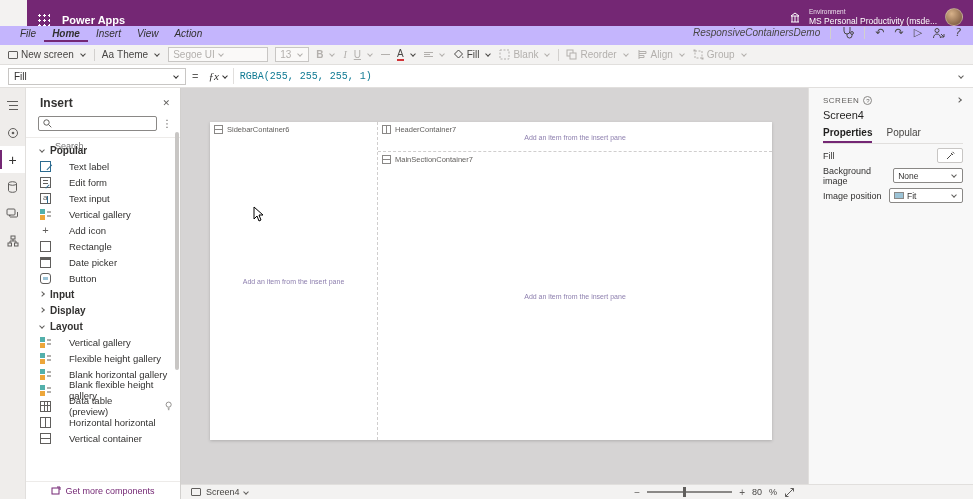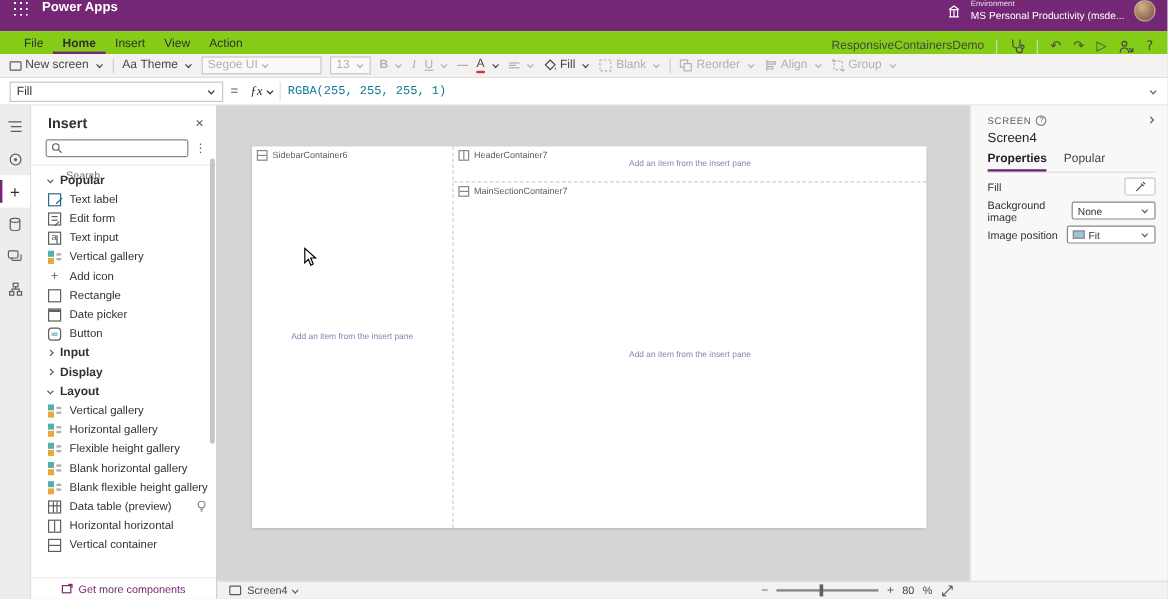--- a/index.html
+++ b/index.html
@@ -4,31 +4,31 @@
 <style>
   * { margin:0; padding:0; box-sizing:border-box; }
   html,body { width:973px; height:499px; overflow:hidden; }
   body { font-family:"Liberation Sans", sans-serif; font-size:10px; color:#323130; background:#f3f2f1; }
 
   
   .cv { width:4px; height:4px; border:solid currentColor; border-width:0 1px 1px 0; display:inline-block; transform:rotate(45deg); margin:0 2px 1px 4px; }
   .cv.right { transform:rotate(-45deg); }
 
   
-  .topbar { height:26px; background:#742774; color:#fff; display:flex; align-items:flex-start; padding:0 10px; }
+  .topbar { height:26px; background:#742774; color:#fff; display:flex; align-items:flex-end; padding:0 10px;margin-left:27px; }
   .waffle { width:13px; height:13px; background-image:radial-gradient(circle,#fff 1.1px,transparent 1.3px); background-size:5px 5px; margin-right:12px; cursor:pointer; }
   .appname { font-weight:bold; font-size:11px; }
   .top-right { margin-left:auto; display:flex; align-items:center; gap:8px; }
   .envblock { display:flex; flex-direction:column; line-height:1.2; }
   .envlabel { font-size:6.5px; opacity:.85; }
   .envname { font-size:8.5px; }
   .avatar { width:18px; height:18px; border-radius:50%; background:radial-gradient(circle at 35% 30%, #d8b28a 0%, #9a6f4c 55%, #4e3categorie 100%, #3c2a1c 100%); background:radial-gradient(circle at 35% 30%, #d8b28a, #6b4a32); border:1px solid #ffffff55; }
 
   
-  .menubar { height:19px; display:flex; align-items:flex-end; padding:0 12px; background:#84cc16; }
+  .menubar { height:19px; display:flex; align-items:flex-start; padding:0 12px; background:#c4b5fd;font-style:italic; }
   .menu-item { padding:2px 8px 3px; color:#323130; cursor:pointer; }
   .menu-item.active { font-weight:bold; border-bottom:2px solid #742774; padding-bottom:1px; }
   .menu-right { margin-left:auto; display:flex; align-items:center; gap:10px; color:#323130; }
   .vdiv { width:1px; height:12px; background:#d2d0ce; }
   .mi { font-size:11px; font-family:"DejaVu Sans", sans-serif; cursor:pointer; color:#484644; }
   .app-title { font-size:10px; color:#484644; }
 
   
   .toolbar { height:19px; display:flex; align-items:center; padding:0 8px; gap:7px; background:#f3f2f1; color:#484644; }
   .tbtn { display:flex; align-items:center; gap:3px; cursor:pointer; white-space:nowrap; }
@@ -69,21 +69,21 @@
   .ip-head { display:flex; align-items:center; justify-content:space-between; padding:8px 10px 4px 14px; }
   .ip-title { font-size:12px; font-weight:bold; }
   .ip-close { color:#605e5c; cursor:pointer; font-size:9px; }
   .ip-searchrow { display:flex; align-items:center; gap:5px; padding:2px 8px 6px 12px; border-bottom:1px solid #edebe9; }
   .searchbox { flex:1; height:15px; border:1px solid #8a8886; border-radius:2px; display:flex; align-items:center; padding:0 4px; gap:3px; background:#fff; }
   .searchbox input { border:none; outline:none; width:80px; font-size:9px; font-family:"Liberation Sans",sans-serif; color:#323130; background:transparent;margin-top:45px; }
   .more { color:#605e5c; cursor:pointer; letter-spacing:0; font-size:10px; }
   .ip-list { flex:1; padding-top:4px; overflow:hidden; }
   .sec { display:flex; align-items:center; height:16px; padding-left:10px; font-weight:bold; cursor:pointer; color:#323130; }
   .sec .cv { margin-right:6px; color:#605e5c; }
-  .item { display:flex; align-items:center; height:16px; padding-left:14px; gap:7px; cursor:pointer; color:#323130; }
+  .item { display:flex; align-items:center; height:16px; padding-left:14px; gap:18px; cursor:pointer; color:#323130; }
   .lbl { font-size:9.5px; }
   .ip-footer { border-top:1px solid #edebe9; height:18px; display:flex; align-items:center; justify-content:center; gap:4px; color:#742774; cursor:pointer; font-size:9px; }
   .scrollbar { position:absolute; right:1px; top:44px; width:4px; height:238px; background:#c8c6c4; border-radius:2px; }
 
   
   .ic { width:11px; height:11px; border:1px solid #605e5c; position:relative; flex:none; }
   .ic-textlabel { border-color:#2b6a8f; }
   .ic-textlabel::before { content:""; position:absolute; left:2px; top:2px; width:7px; height:1px; background:#2b6a8f; transform:rotate(-45deg) translateY(4px); }
   .ic-editform::before { content:""; position:absolute; left:2px; top:2px; width:5px; height:1px; background:#605e5c; box-shadow:0 3px 0 #605e5c; }
   .ic-editform::after { content:""; position:absolute; right:0px; bottom:0px; width:5px; height:1px; background:#2b6a8f; transform:rotate(-45deg); }
@@ -393,24 +393,20 @@
             <span>Display</span>
           </div>
         <div class="sec">
             <span class="cv"></span>
             <span>Layout</span>
           </div>
 
         <div class="item">
             <span class="ic ic-gallery"></span>
             <span class="lbl">Vertical gallery</span>
-          </div>
-        <div class="item">
-            <span class="ic ic-gallery"></span>
-            <span class="lbl">Horizontal gallery</span>
           </div>
         <div class="item">
             <span class="ic ic-gallery"></span>
             <span class="lbl">Flexible height gallery</span>
           </div>
         <div class="item">
             <span class="ic ic-gallery"></span>
             <span class="lbl">Blank horizontal gallery</span>
           </div>
         <div class="item">

